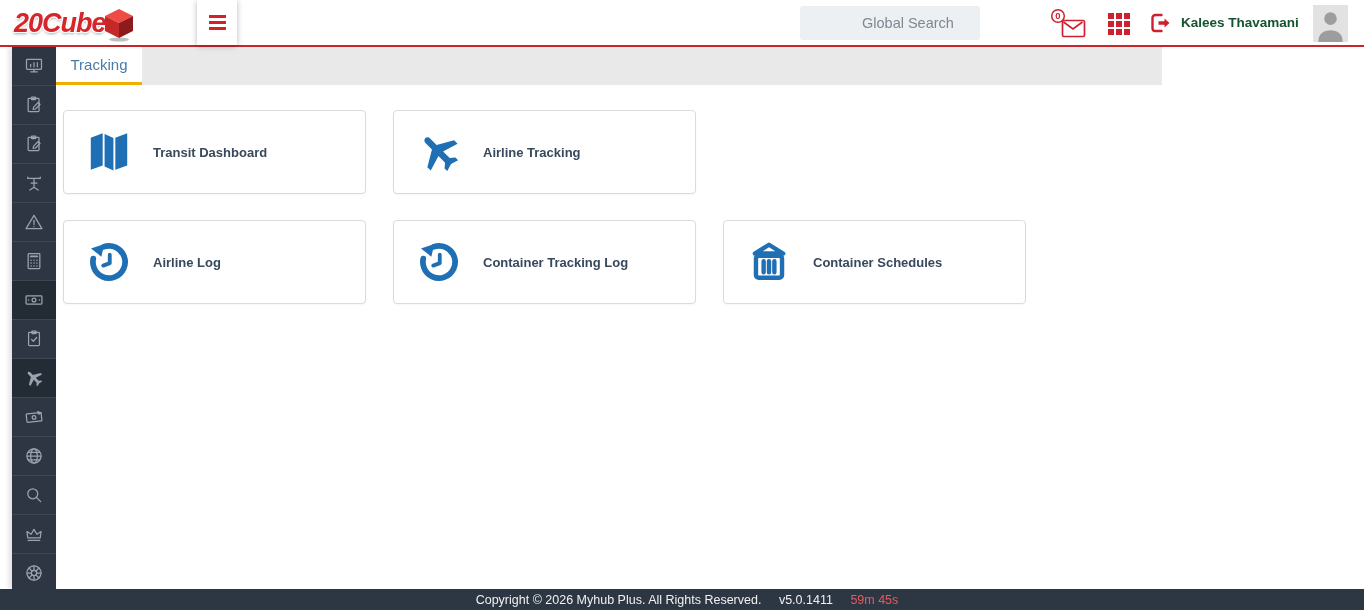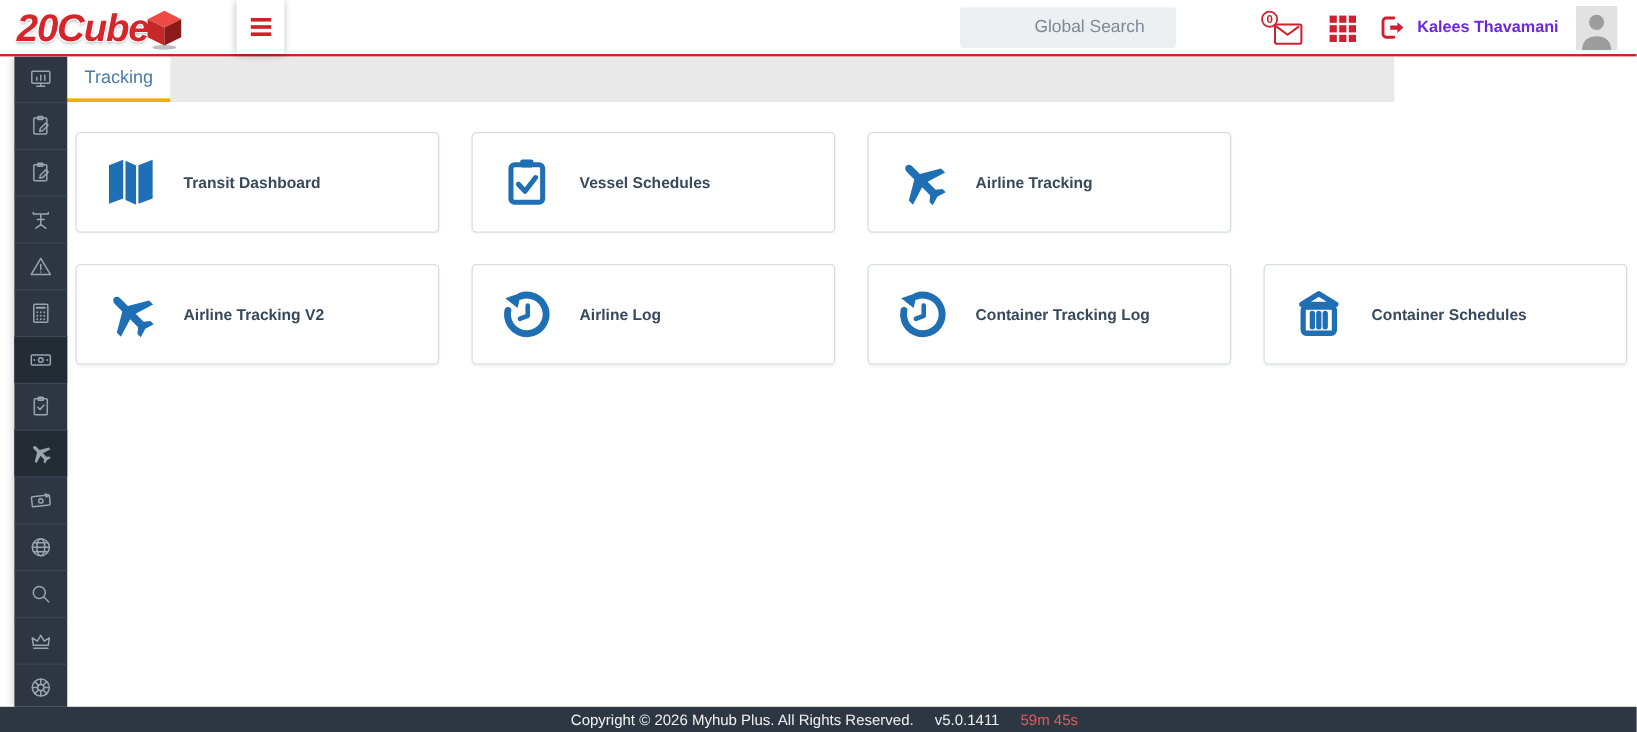--- a/index.html
+++ b/index.html
@@ -4,40 +4,40 @@
 <style>
   html,body{margin:0;padding:0;}
   body{
     width:1364px;height:610px;overflow:hidden;position:relative;
     font-family:"Liberation Sans","DejaVu Sans",sans-serif;background:#fff;
   }
   
   .header{position:absolute;left:0;top:0;width:1364px;height:45px;background:#fff;
     border-bottom:2px solid #c7262b;z-index:5;}
   .logo{position:absolute;left:14px;top:4px;display:flex;align-items:center;cursor:pointer;}
-  .logo-text{font-size:32px;font-weight:900;font-style:italic;color:#d6252b;letter-spacing:-1px;
+  .logo-text{font-size:27px;font-weight:900;font-style:italic;color:#d6252b;letter-spacing:-1px;
     text-shadow:-1px -1px 0 #fff,1px -1px 0 #fff,-1px 1px 0 #fff,1px 1px 0 #fff,0 2px 3px rgba(0,0,0,.35);}
   .logo-cube{margin-left:-2px;margin-top:4px;}
   .hamburger{position:absolute;left:197px;top:0;width:40px;height:45px;background:#fff;
     box-shadow:0 1px 6px rgba(0,0,0,.28);display:flex;flex-direction:column;align-items:center;
     justify-content:center;gap:3px;cursor:pointer;z-index:6;}
   .hamburger span{display:block;width:17px;height:3px;background:#d42127;}
   .search-box{position:absolute;left:800px;top:6px;width:180px;height:34px;background:#edf0f2;
     border-radius:3px;display:flex;align-items:center;padding:0 10px;box-sizing:border-box;gap:40px;}
   .search-box input{border:none;outline:none;background:transparent;font-size:14.5px;color:#3c4653;
     width:130px;margin-left:10px;font-family:"Liberation Sans",sans-serif;}
   .search-box input::placeholder{color:#7d8894;}
   .hdr-btn{position:absolute;cursor:pointer;background:none;border:none;padding:0;}
   .mail-btn{left:1048px;top:7px;}
   .grid-btn{left:1108px;top:13px;}
   .grid-ico{display:grid;grid-template-columns:repeat(3,6px);grid-template-rows:repeat(3,6px);gap:2px;}
   .grid-ico i{background:#cf2030;display:block;}
   .logout-btn{left:1148px;top:11px;}
   .user-name{position:absolute;left:1181px;top:0;height:45px;line-height:45px;font-size:13.5px;
-    font-weight:bold;color:#6d28d9;cursor:pointer;}
+    font-weight:bold;color:#14532d;cursor:pointer;}
   .avatar{position:absolute;left:1313px;top:5px;width:35px;height:37px;cursor:pointer;overflow:hidden;}
   
   .sidebar{position:absolute;left:12px;top:47px;width:44px;height:542px;background:#2d3642;
     box-shadow:-3px 0 5px rgba(0,0,0,.12);z-index:4;}
   .sb-item{height:38px;display:flex;align-items:center;justify-content:center;
     border-top:1px solid #3d4756;cursor:pointer;}
   .sb-item:first-child{border-top:none;}
   .sb-item.active{background:#232b35;}
   .sb-ico{width:20px;height:20px;stroke:#9aa3b0;fill:none;stroke-width:1.5;
     stroke-linecap:round;stroke-linejoin:round;}
@@ -242,52 +242,34 @@
       <span class="cd-ico-wrap">
         <svg class="cd-fill" width="46" height="46" viewBox="0 0 24 24">
           <path d="M2.5 4.5L8.7 2.2V19L2.5 21.3z"></path>
           <path d="M9.7 2.6l4.6 2.1v17L9.7 19.6z"></path>
           <path d="M15.3 4.5l6.2-2.3V19l-6.2 2.3z"></path>
         </svg>
       </span>
       <span class="card-label">Transit Dashboard</span>
     </div>
 
-    <div class="card">
-      <span class="cd-ico-wrap">
-        <svg width="44" height="46" viewBox="0 0 24 24">
-          <rect class="cd-stroke" x="4.8" y="4" width="14.4" height="17" rx="1.6" stroke-width="2.4"></rect>
-          <rect class="cd-fill" x="9" y="1.6" width="6" height="3.6" rx="1"></rect>
-          <path class="cd-stroke" d="M8.2 12.8l3 3.2 4.8-6.2" stroke-width="2.6"></path>
-        </svg>
-      </span>
-      <span class="card-label">Vessel Schedules</span>
-    </div>
 
 
     <div class="card">
       <span class="cd-ico-wrap">
         <svg class="cd-fill" width="46" height="46" viewBox="0 0 24 24">
           <path transform="rotate(-45 12 12)" d="M12 1.8c.95 0 1.7.95 1.7 2.1v4.6l8.2 4.8v2.5l-8.2-2.5v4.9l2.3 1.9v2l-4-1.2-4 1.2v-2l2.3-1.9v-4.9l-8.2 2.5v-2.5l8.2-4.8V3.9c0-1.15.75-2.1 1.7-2.1z"></path>
         </svg>
       </span>
       <span class="card-label">Airline Tracking</span>
     </div>
 
   </div>
   <div class="card-row">
 
-    <div class="card">
-      <span class="cd-ico-wrap">
-        <svg class="cd-fill" width="46" height="46" viewBox="0 0 24 24">
-          <path transform="rotate(-45 12 12)" d="M12 1.8c.95 0 1.7.95 1.7 2.1v4.6l8.2 4.8v2.5l-8.2-2.5v4.9l2.3 1.9v2l-4-1.2-4 1.2v-2l2.3-1.9v-4.9l-8.2 2.5v-2.5l8.2-4.8V3.9c0-1.15.75-2.1 1.7-2.1z"></path>
-        </svg>
-      </span>
-      <span class="card-label">Airline Tracking V2</span>
-    </div>
 
     <div class="card">
       <span class="cd-ico-wrap">
         <svg width="46" height="46" viewBox="0 0 24 24">
           <circle cx="12" cy="12" r="8.4" fill="none" stroke="#1e6fb4" stroke-width="3" stroke-dasharray="44 8.8" stroke-linecap="round" transform="rotate(250 12 12)"></circle>
           <polygon class="cd-fill" points="2.6,5.0 9.6,2.6 8.0,9.2"></polygon>
           <path d="M12.4 8.2v4.4l-3.4 1.3" fill="none" stroke="#1e6fb4" stroke-width="2" stroke-linecap="round" stroke-linejoin="round"></path>
         </svg>
       </span>
       <span class="card-label">Airline Log</span>

